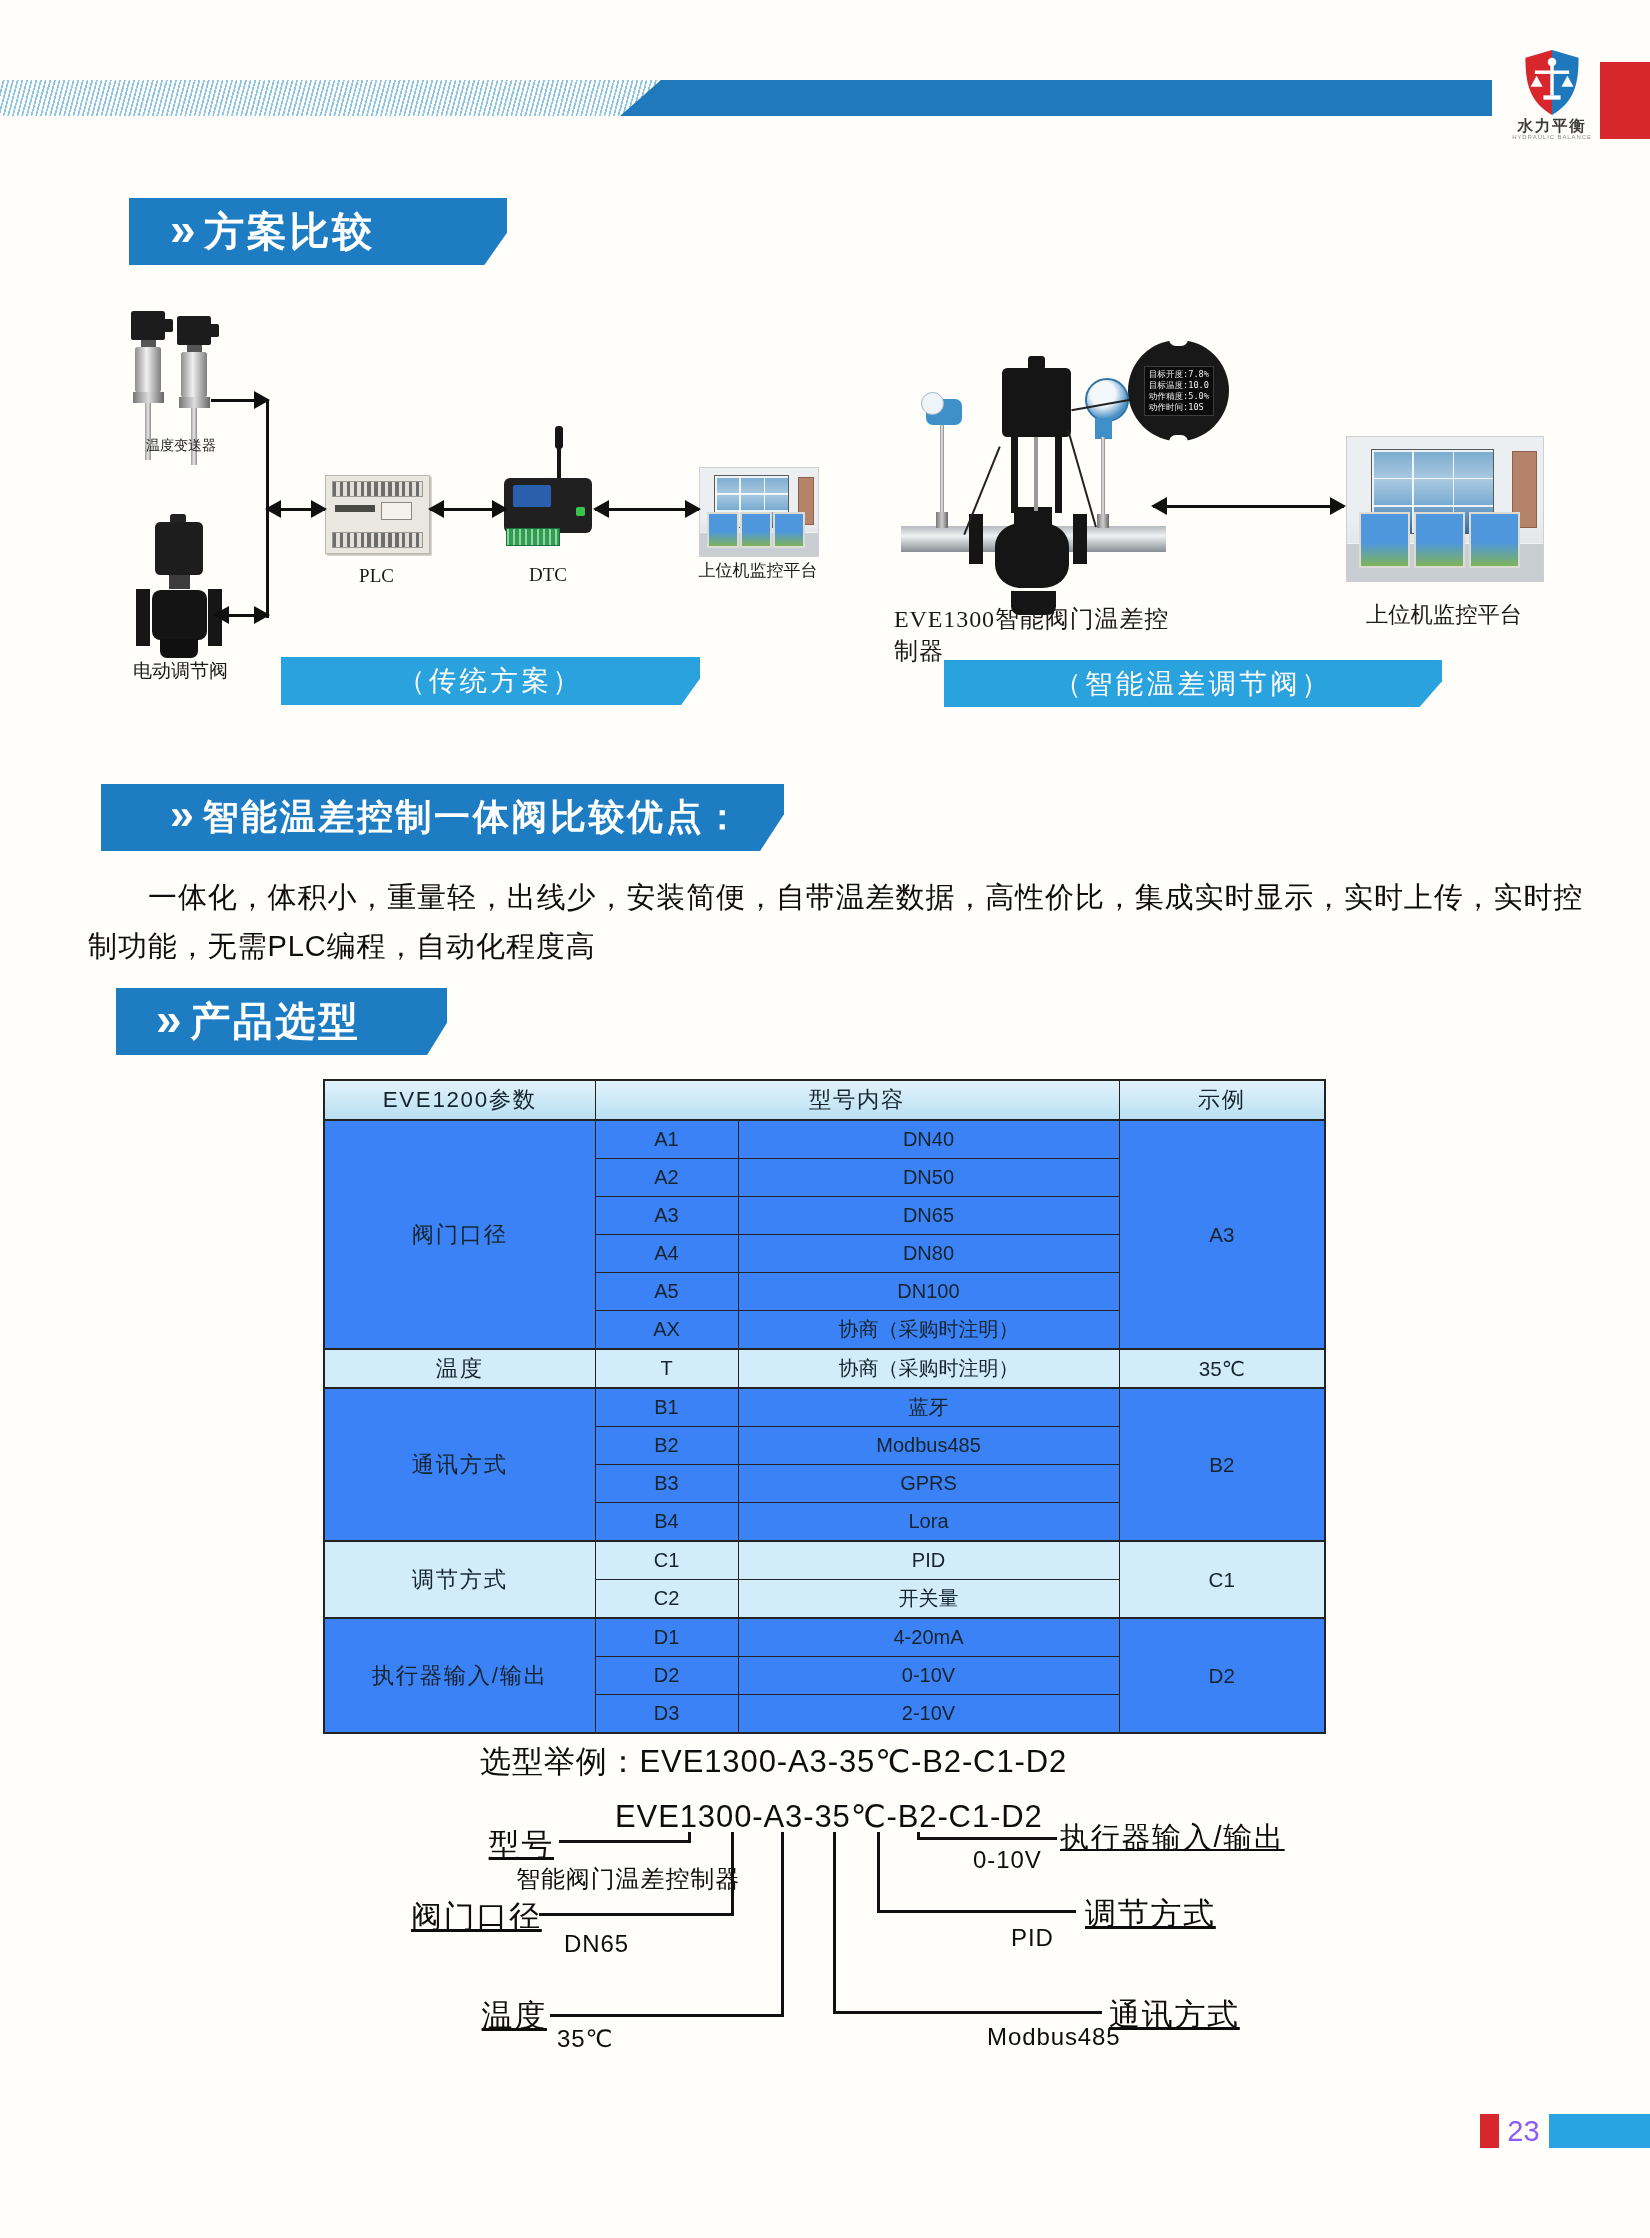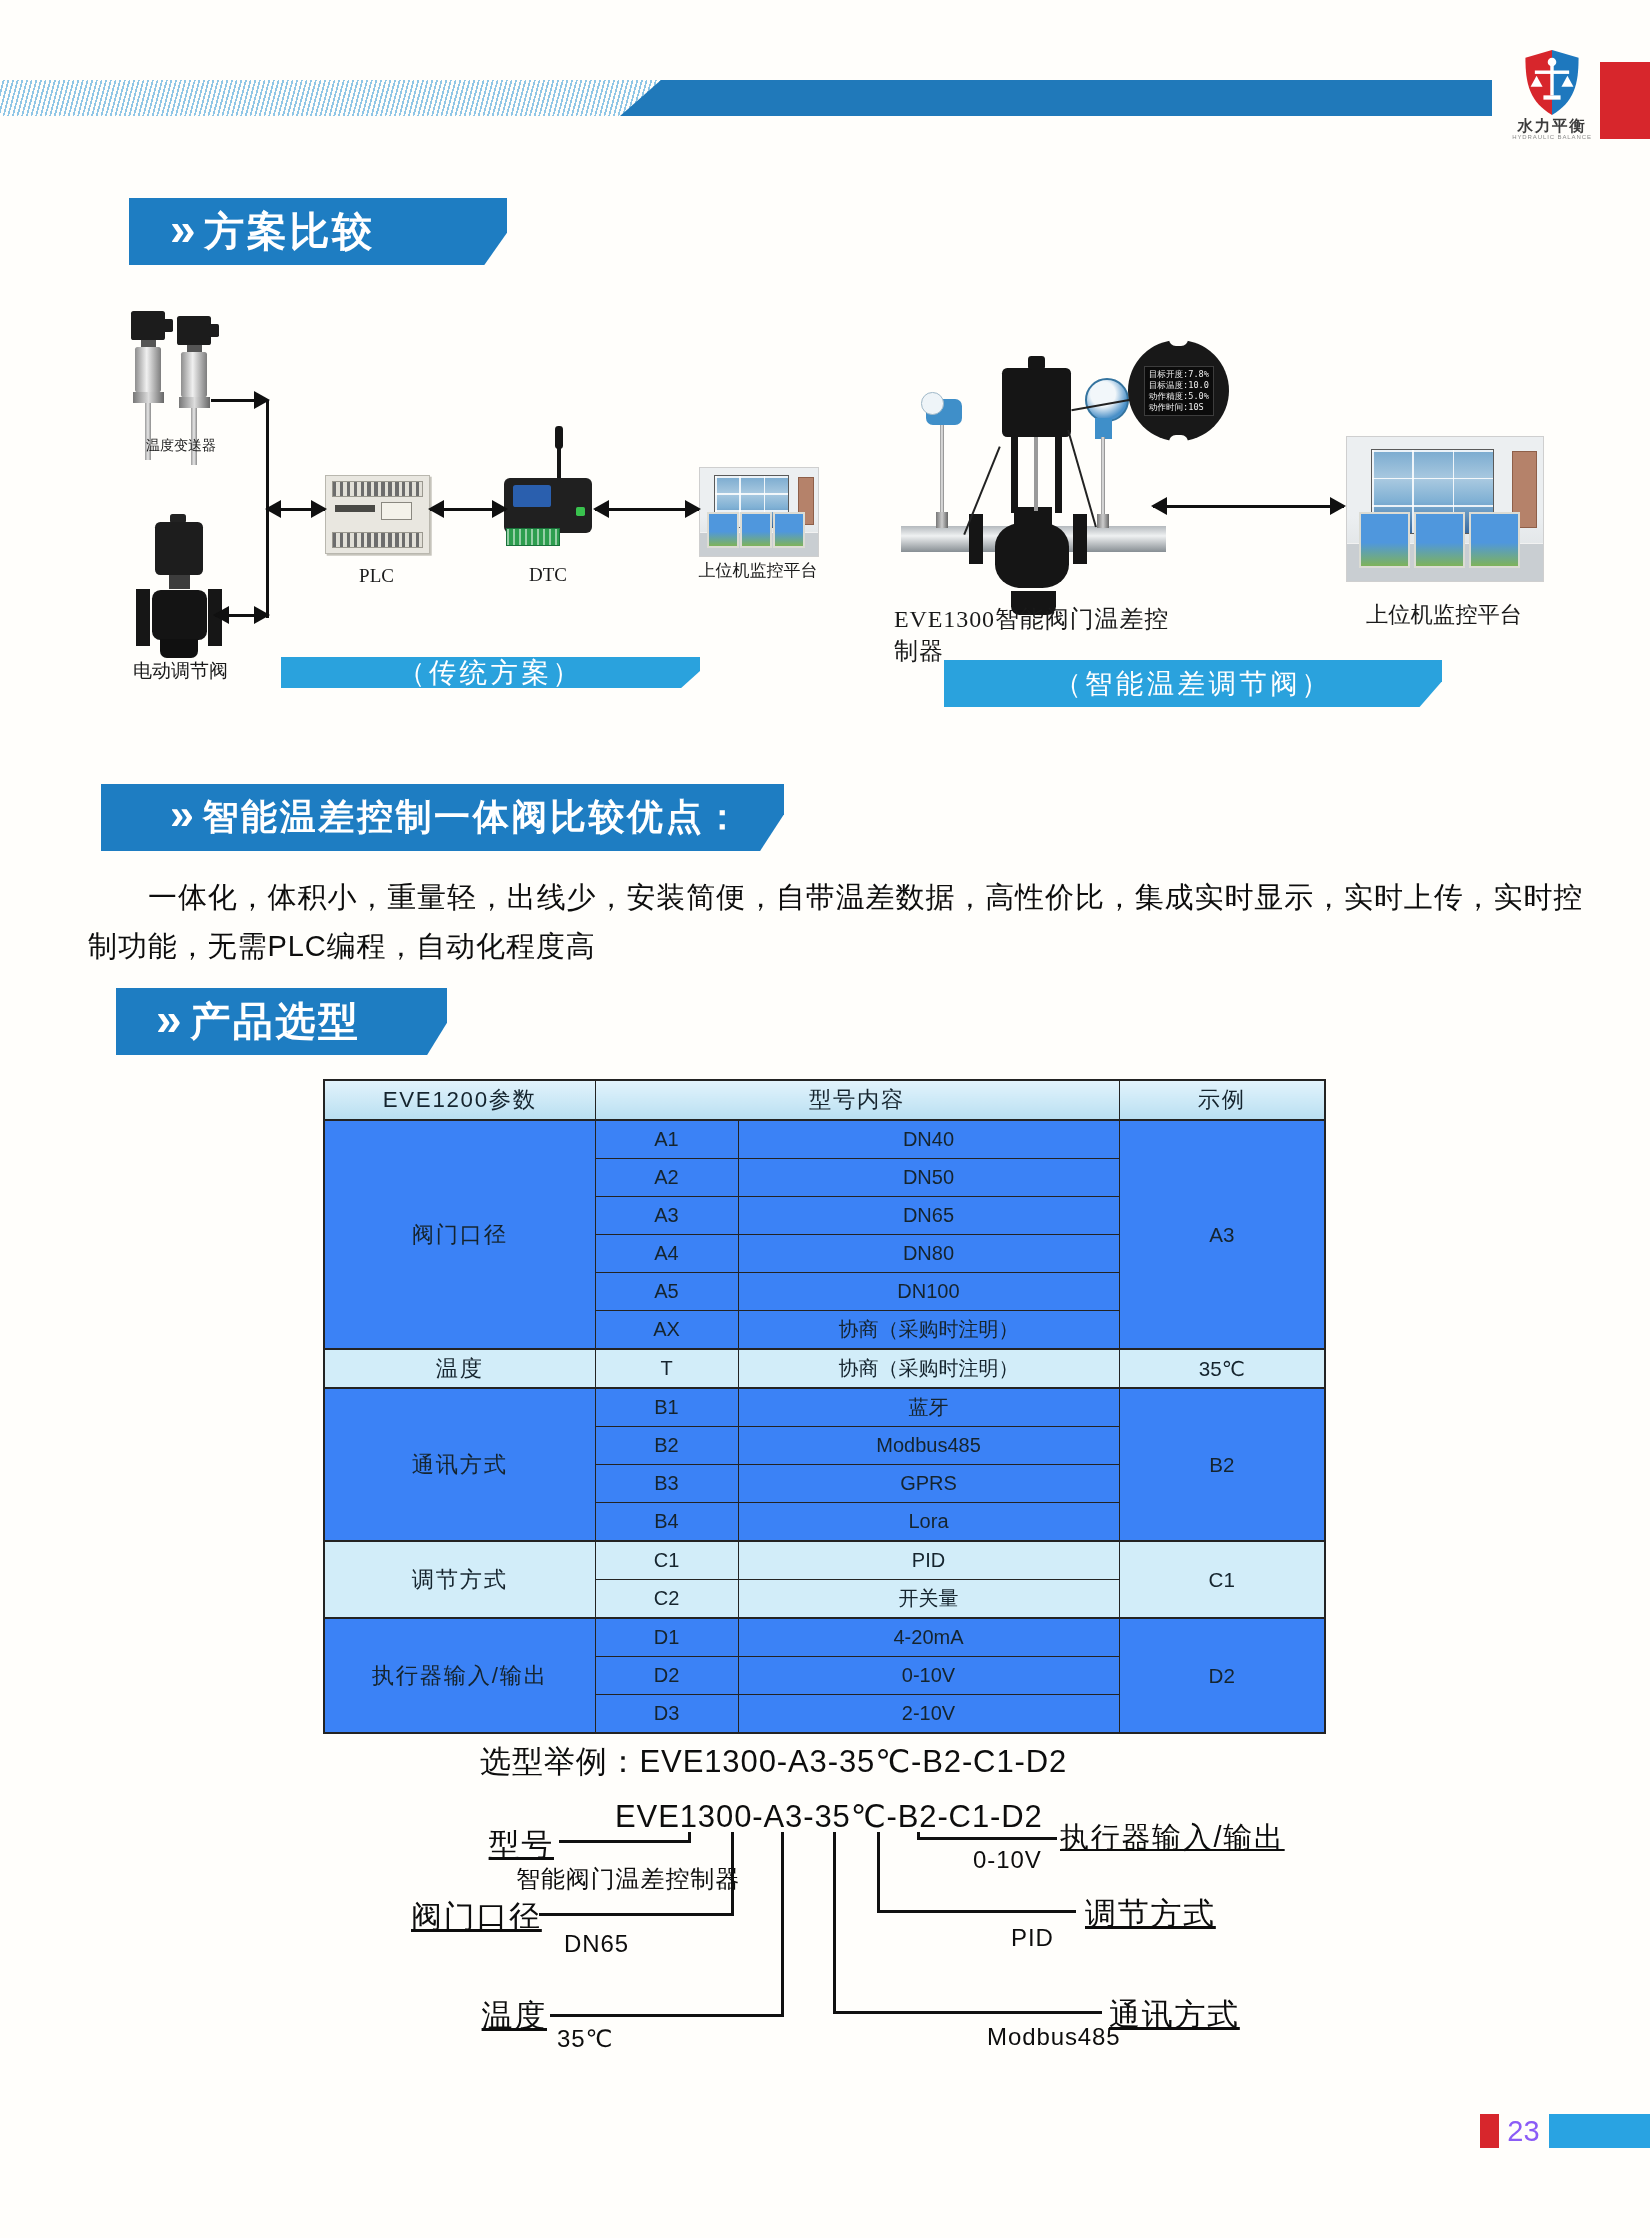--- a/index.html
+++ b/index.html
@@ -230,21 +230,21 @@
     </div>
   <div class="arrow" style="left:430px;top:508px;width:76px;">
       <i class="ah l"></i>
       <i class="ah r"></i>
     </div>
   <div class="arrow" style="left:595px;top:508px;width:104px;">
       <i class="ah l"></i>
       <i class="ah r"></i>
     </div>
 
-  <div class="cap" style="left:281px;top:657px;width:419px;height:31px;font-size:27.5px;">（传统方案）</div>
+  <div class="cap" style="left:281px;top:657px;width:419px;height:48px;font-size:27.5px;">（传统方案）</div>
 
   <div class="pipe" style="left:901px;top:526px;width:265px;height:26px;"></div>
   <div class="blk" style="left:969px;top:514px;width:13.8px;height:50px;"></div>
   <div class="blk" style="left:1073px;top:514px;width:13.8px;height:50px;"></div>
   <div class="blk" style="left:995px;top:523px;width:74px;height:65px;border-radius:36%;"></div>
   <div class="blk" style="left:1011px;top:591px;width:45px;height:24px;border-radius:0 0 8.6px 8.6px;"></div>
   <div class="blk" style="left:1014px;top:507px;width:38px;height:20.6px;"></div>
   <div class="blk" style="left:1011px;top:434px;width:6.9px;height:79px;"></div>
   <div class="blk" style="left:1055px;top:434px;width:6.9px;height:79px;"></div>
   <div class="stem" style="left:1034px;top:437px;width:4.3px;height:74px;"></div>

